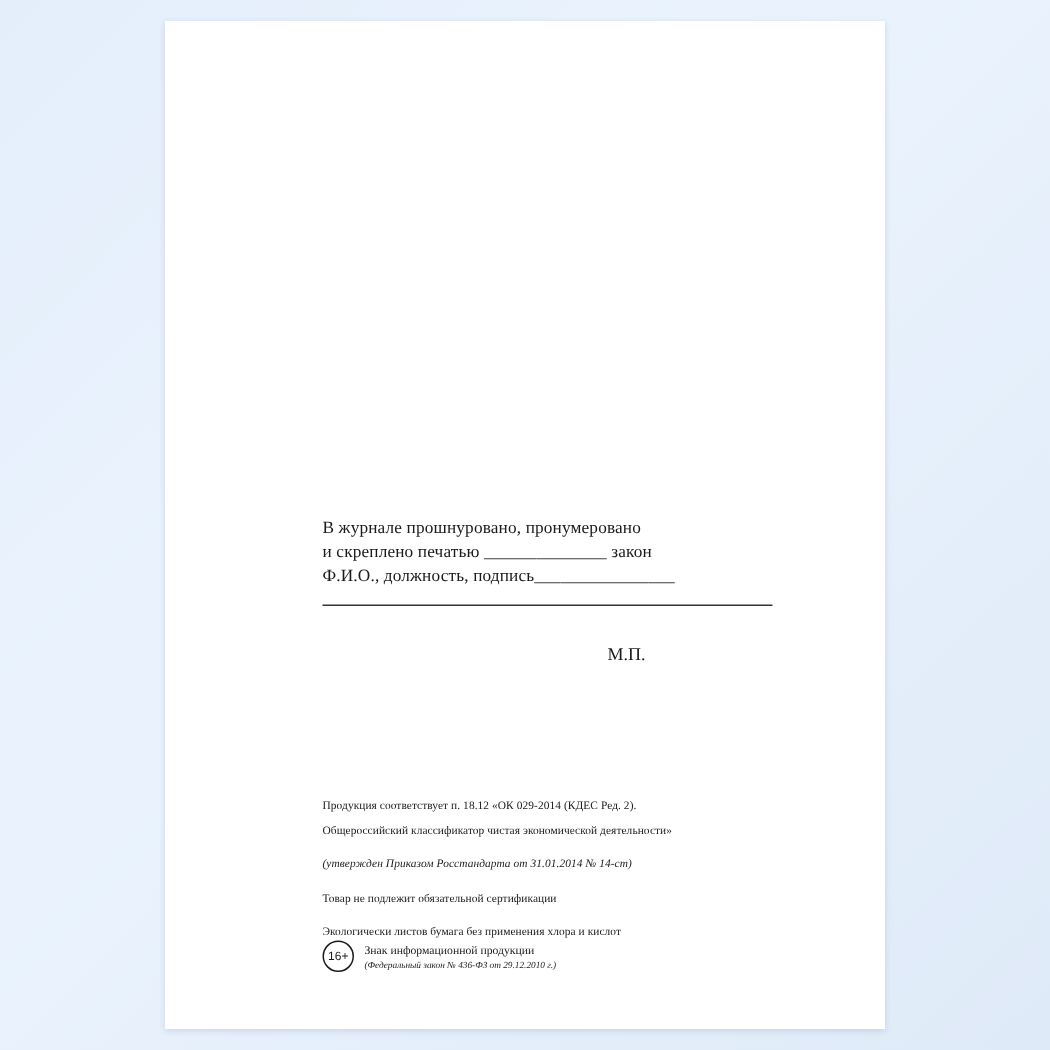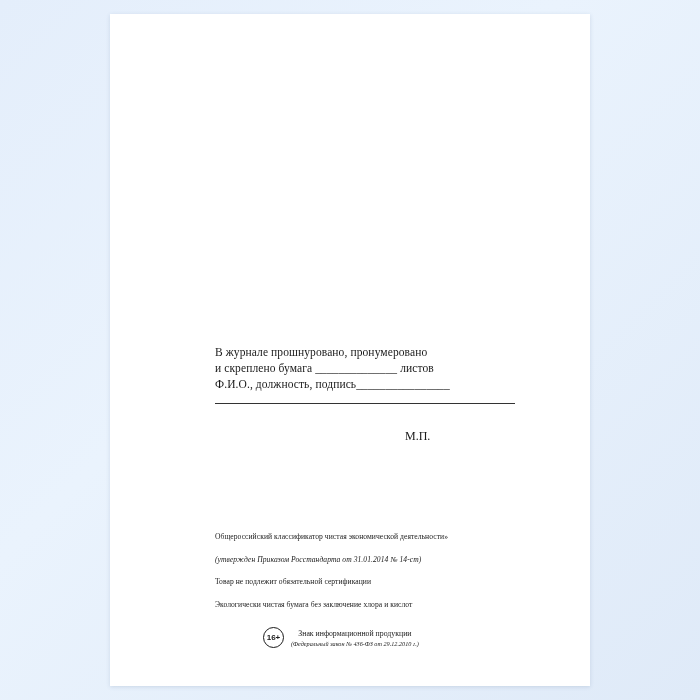--- a/index.html
+++ b/index.html
@@ -80,66 +80,65 @@
     top: 613px;
     display: flex;
     align-items: flex-start;
   }
   .age-badge {
     width: 19px;
     height: 19px;
     border: 1.2px solid #1a1a1a;
     border-radius: 50%;
     font-size: 8px;
-    font-weight: bold;
+    font-weight: normal;
     font-family: "Liberation Sans", sans-serif;
     display: flex;
     align-items: center;
     justify-content: center;
     color: #1a1a1a;
     flex: none;
-    margin-left: 48px;
   }
   .mark-text {
     margin-left: 7px;
     padding-top: 2px;
   }
   .mark-text .t1 {
     font-size: 7.8px;
     line-height: 10px;
     color: #1a1a1a;
-    text-align: center;
   }
   .mark-text .t2 {
     font-size: 6.2px;
     line-height: 9px;
     font-style: italic;
     color: #1a1a1a;
   }
 </style>
 </head>
 <body>
 
 <div id="page-wrap">
   <div class="paper">
 
     <div class="block-sign">
       <div class="line">В журнале прошнуровано, пронумеровано</div>
-      <div class="line">и скреплено бумага ______________ листов</div>
+      <div class="line">и скреплено печатью ______________ закон</div>
       <div class="line">Ф.И.О., должность, подпись________________</div>
       <div class="line rule"></div>
     </div>
 
     <div class="mp">М.П.</div>
 
     <div class="legal">
+      <p>Продукция соответствует п. 18.12 «ОК 029-2014 (КДЕС Ред. 2).</p>
       <p>Общероссийский классификатор чистая экономической деятельности»</p>
       <p class="ital">(утвержден Приказом Росстандарта от 31.01.2014 № 14-ст)</p>
       <p class="gap">Товар не подлежит обязательной сертификации</p>
-      <p class="gap">Экологически чистая бумага без заключение хлора и кислот</p>
+      <p class="gap">Экологически листов бумага без применения хлора и кислот</p>
     </div>
 
     <div class="mark-row">
       <div class="age-badge">16+</div>
       <div class="mark-text">
         <div class="t1">Знак информационной продукции</div>
         <div class="t2">(Федеральный закон № 436-ФЗ от 29.12.2010 г.)</div>
       </div>
     </div>
 

